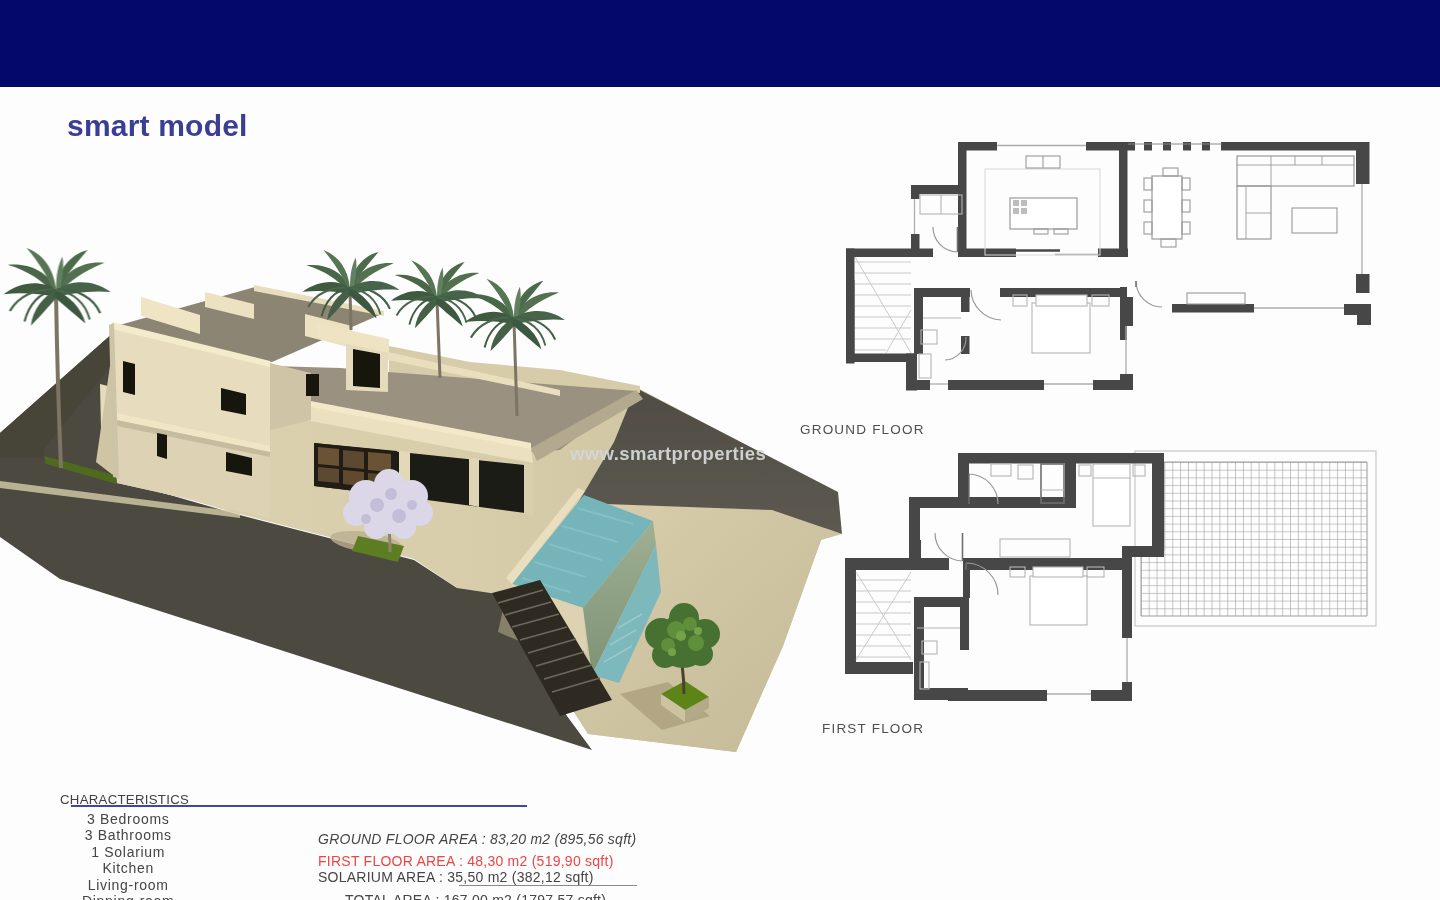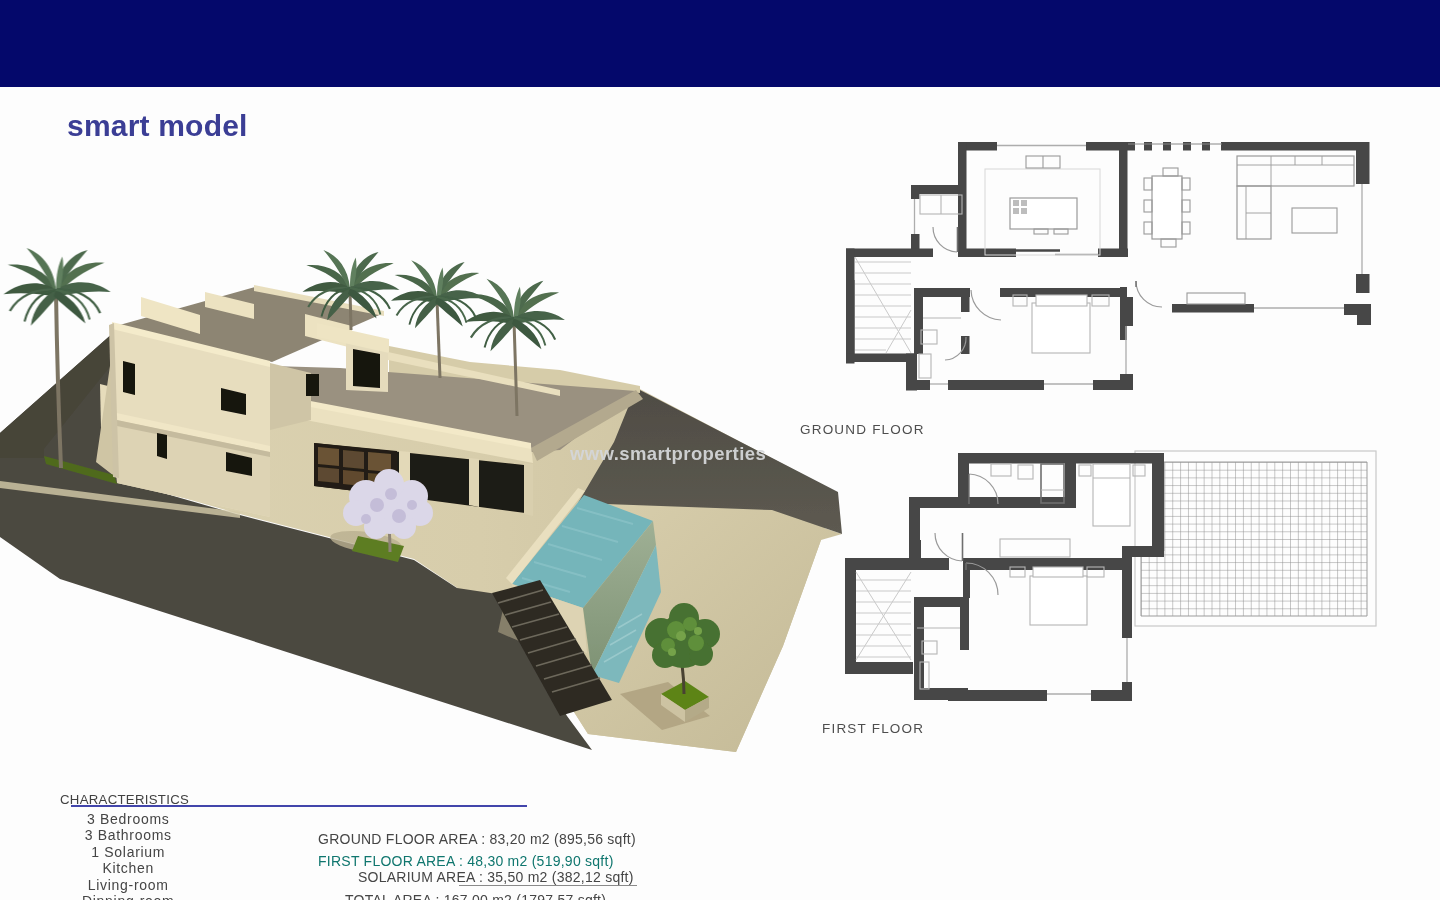--- a/index.html
+++ b/index.html
@@ -554,21 +554,21 @@
 <text x="822" y="733" font-size="13.5" letter-spacing="1.2" fill="#4e4e4e" font-family="Liberation Sans, sans-serif">FIRST FLOOR</text>
 </g>
 </svg>
 
 <div class="abs" style="left:60px;top:792px;color:#414141;font-size:13.2px;letter-spacing:0.3px;">CHARACTERISTICS</div>
 
 <div class="abs" style="left:71px;top:805px;width:456px;height:2px;background:#4245ab;"></div>
 
 <div class="abs" style="left:82px;top:811px;color:#454545;font-size:14px;letter-spacing:0.7px;line-height:16.4px;">3 Bedrooms<br>3 Bathrooms<br>1 Solarium<br>Kitchen<br>Living-room<br>Dinning-room</div>
 
-<div class="abs" style="left:318px;top:831px;color:#454545;font-size:14px;letter-spacing:0.25px;">GROUND FLOOR AREA : 83,20 m2 (895,56 sqft)</div>
-<div class="abs" style="left:318px;top:853px;color:#0f766e;font-size:14px;letter-spacing:0.25px;">FIRST FLOOR AREA : 48,30 m2 (519,90 sqft)</div>
-<div class="abs" style="left:318px;top:869px;color:#454545;font-size:14px;letter-spacing:0.25px;margin-left:40px;">SOLARIUM AREA : 35,50 m2 (382,12 sqft)</div>
+<div class="abs" style="left:318px;top:831px;color:#454545;font-size:14px;letter-spacing:0.25px;font-style:italic;">GROUND FLOOR AREA : 83,20 m2 (895,56 sqft)</div>
+<div class="abs" style="left:318px;top:853px;color:#ef4444;font-size:14px;letter-spacing:0.25px;">FIRST FLOOR AREA : 48,30 m2 (519,90 sqft)</div>
+<div class="abs" style="left:318px;top:869px;color:#454545;font-size:14px;letter-spacing:0.25px;">SOLARIUM AREA : 35,50 m2 (382,12 sqft)</div>
 
 <div class="abs" style="left:459px;top:884.5px;width:178px;height:1.5px;background:#8a8a8a;"></div>
 
 <div class="abs" style="left:345px;top:892px;color:#454545;font-size:14px;letter-spacing:0.25px;">TOTAL AREA : 167,00 m2 (1797,57 sqft)</div>
 
 </div>
 
 </body></html>

